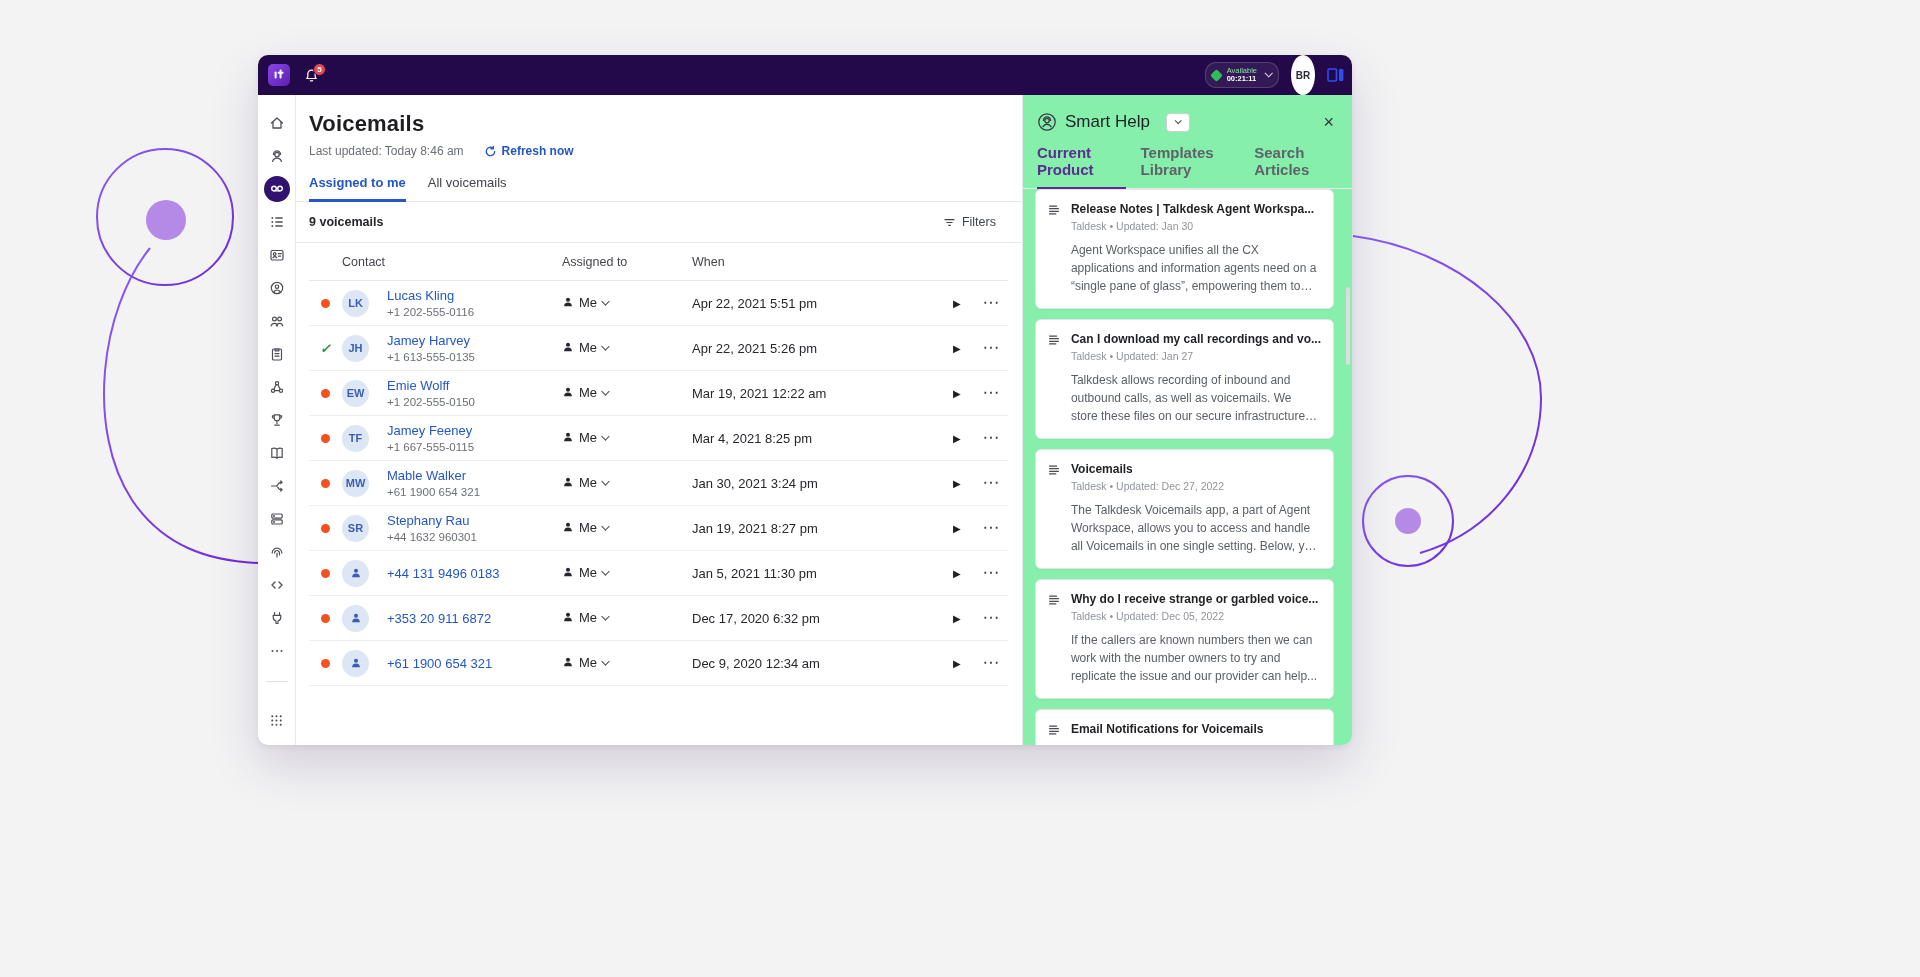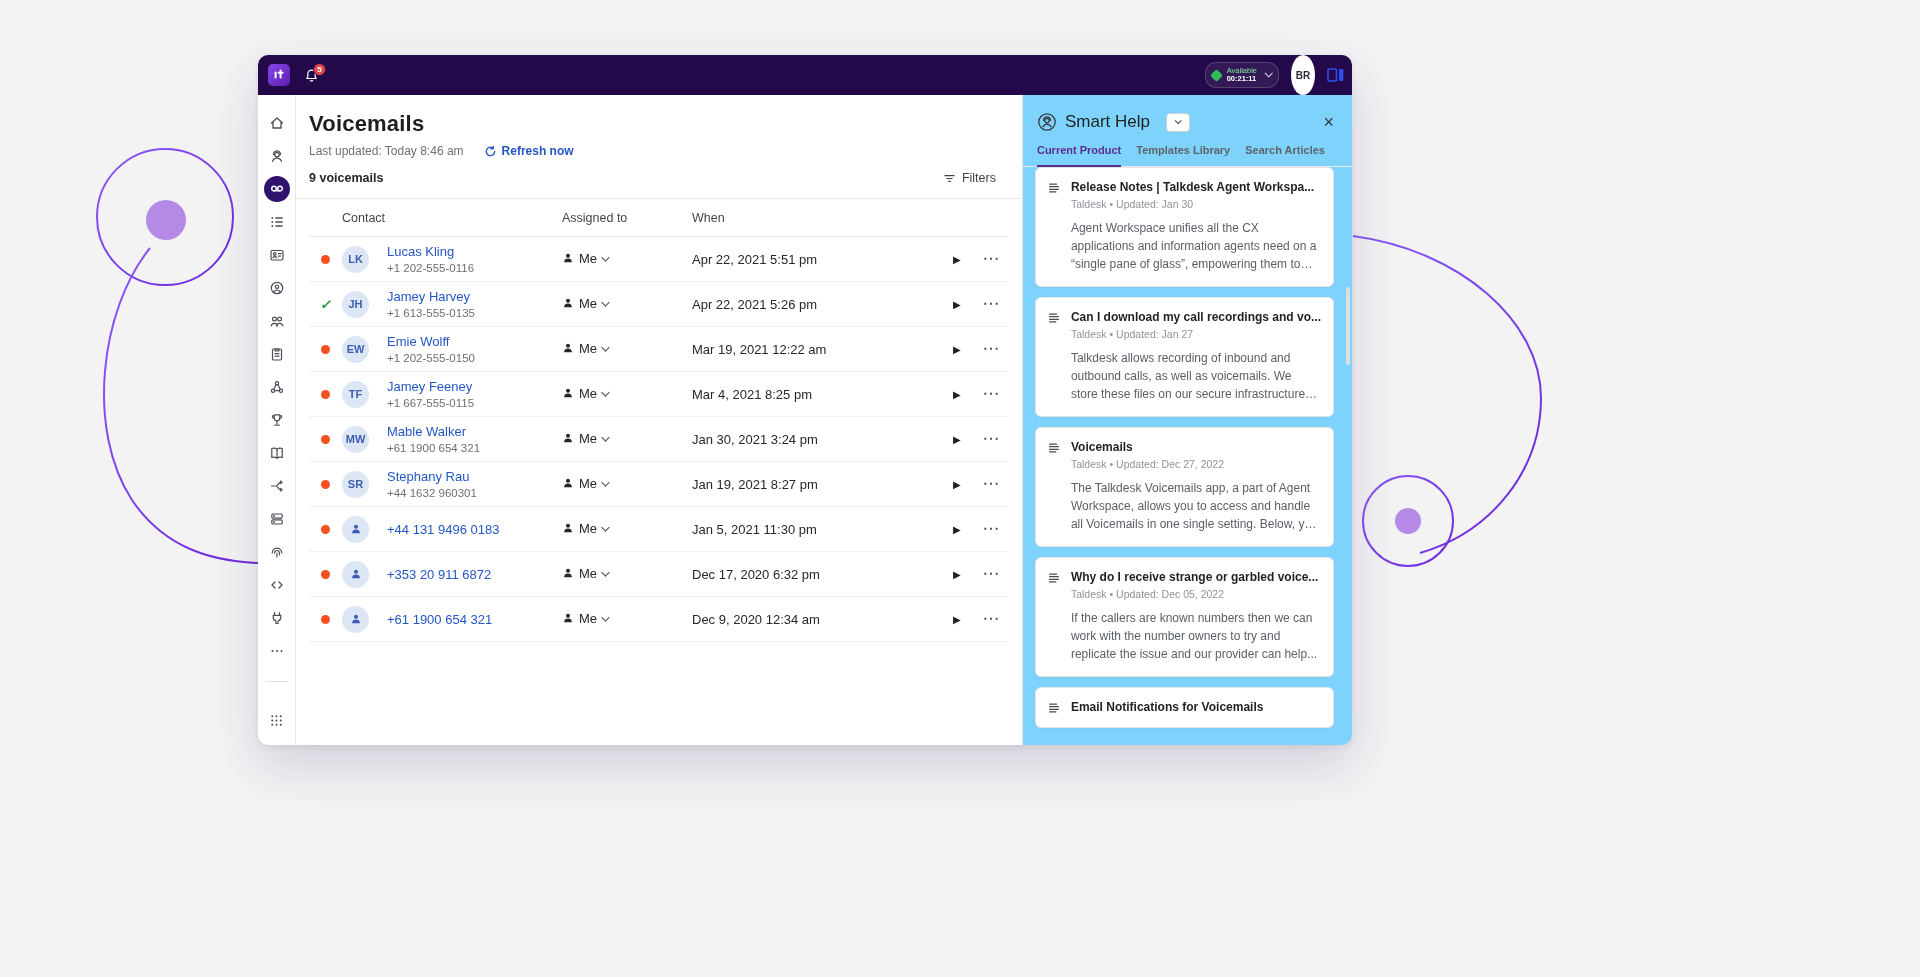--- a/index.html
+++ b/index.html
@@ -82,30 +82,30 @@
   .phone { font-size:11.5px; color:#6b6f76; margin-top:3px; }
   .phone:empty { display:none; }
   .assigned { display:inline-flex; align-items:center; gap:5px; font-size:13px; color:#25272c; cursor:pointer; }
   .assigned .chev { color:#4a4d53; width:5.5px; height:5.5px; }
   .when { font-size:13px; color:#25272c; }
   .playbtn { background:none; border:none; font-size:10px; color:#1f1f24; cursor:pointer; justify-self:center; }
   .morebtn { background:none; border:none; font-size:17px; color:#3c3c44; cursor:pointer; justify-self:center;
     line-height:10px; }
 
   
-  .help { flex:0 0 321px; display:flex; flex-direction:column; position:relative; background:#7dd3fc; min-height:0; }
+  .help { flex:0 0 321px; display:flex; flex-direction:column; position:relative; background:#86efac; min-height:0; }
   .help-head { display:flex; align-items:center; padding:17px 18px 12px 14px; gap:8px; }
   .help-title { font-size:17px; font-weight:500; color:#1f2125; }
   .help-ddl { width:24px; height:19px; border:1px solid #cfcfd5; border-radius:4px; background:#fff;
     display:flex; align-items:center; justify-content:center; color:#4a4d53; cursor:pointer; margin-left:8px; }
   .help-ddl .chev { width:5px; height:5px; margin-top:-2px; }
   .help-close { margin-left:auto; background:none; border:none; font-size:18px; color:#33353b; cursor:pointer;
     line-height:14px; }
   .help-tabs { display:flex; gap:15px; padding:0 14px; border-bottom:1px solid #e8e8eb; }
-  .htab { font-size:11px; font-weight:bold; color:#5f6368; padding-bottom:9px; cursor:pointer; }
+  .htab { font-size:15px; font-weight:bold; color:#5f6368; padding-bottom:9px; cursor:pointer; }
   .htab.active { color:#5c2d91; border-bottom:2px solid #5c2d91; margin-bottom:-1px; }
   .articles-label { font-size:12px; font-weight:500; color:#25272c; padding:12px 14px 9px 12px; }
   .cards { flex:1; min-height:0; overflow:hidden; padding:0 18px 18px 12px; display:flex; flex-direction:column; gap:10px; }
   .card { border:1px solid #e4e4e8; border-radius:6px; background:#fff; position:relative;
     padding:12px 12px 13px 35px; box-shadow:0 1px 2px rgba(30,30,60,.04); flex:0 0 auto; cursor:pointer; }
   .card .cicon { position:absolute; left:11px; top:13px; color:#4a4a52; }
   .ctitle { font-size:12px; font-weight:bold; color:#1f2125; white-space:nowrap; overflow:hidden; }
   .cmeta { font-size:10.5px; color:#8f939a; margin-top:4px; }
   .cbody { font-size:12px; color:#5a5f66; margin-top:9px; line-height:1.5;
     display:-webkit-box; -webkit-line-clamp:3; -webkit-box-orient:vertical; overflow:hidden; }
@@ -307,20 +307,24 @@
           <span class="refresh">
             <svg width="13" height="13" viewBox="0 0 16 16" fill="none" stroke="#2457c5" stroke-width="1.6" stroke-linecap="round">
               <path d="M13.2 8A5.2 5.2 0 1 1 11 3.7"></path>
                 <path d="M11.4 1.6v3h-3" stroke-linejoin="round"></path>
             </svg>
             <span>Refresh now</span>
           </span>
         </div>
       </div>
 
+      <div class="tabs">
+        <span class="tab active">Assigned to me</span>
+        <span class="tab">All voicemails</span>
+      </div>
 
       <div class="counter-row">
         <span class="count">9 voicemails</span>
         <span class="filters">
           <svg width="13" height="13" viewBox="0 0 16 16" stroke="#3f434a" stroke-width="1.5" stroke-linecap="round">
             <path d="M2.5 4.5h11M4.8 8h6.4M7 11.5h2"></path>
           </svg>
           <span>Filters</span>
         </span>
       </div>

